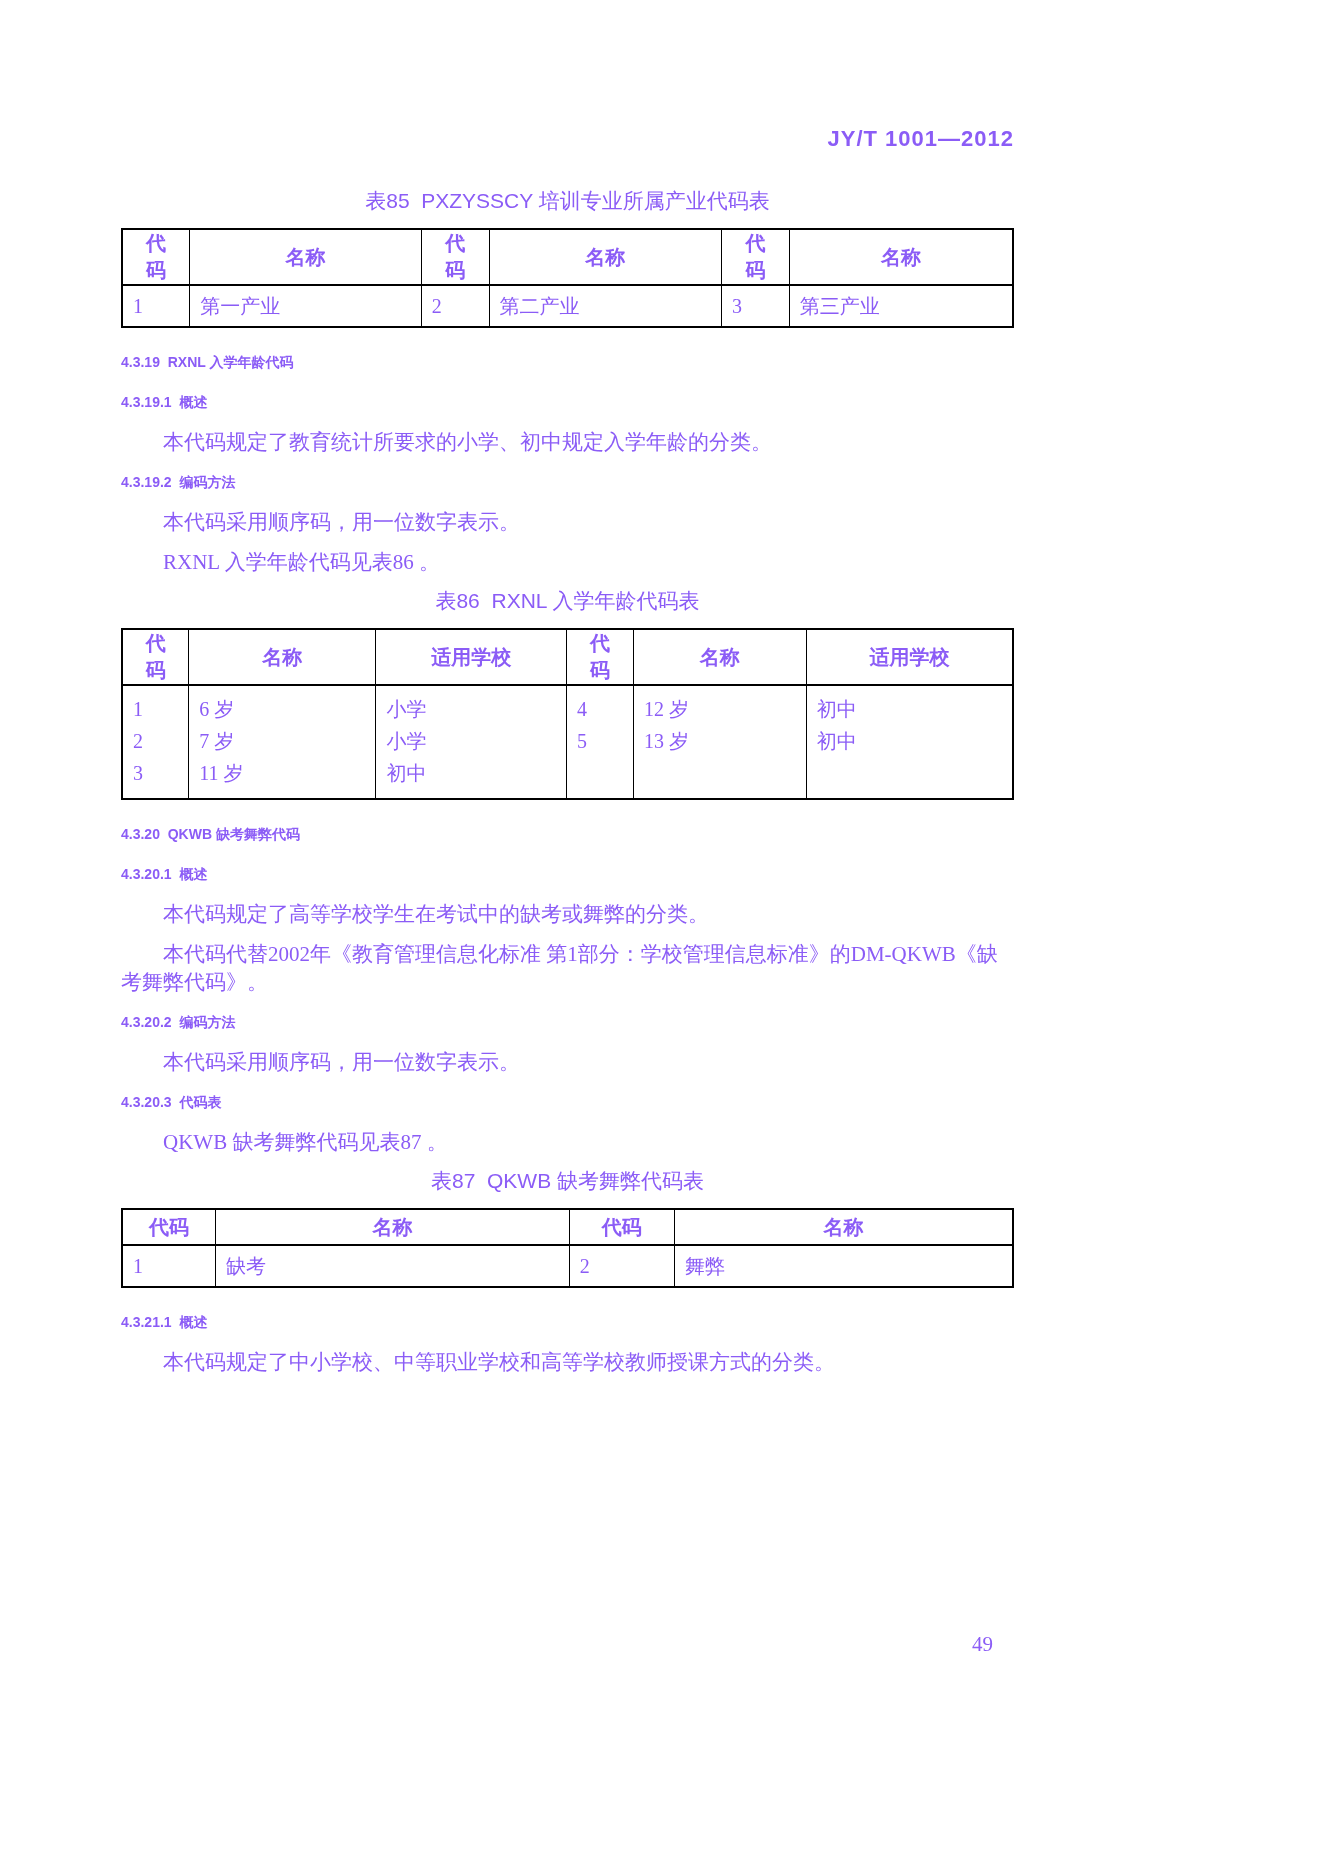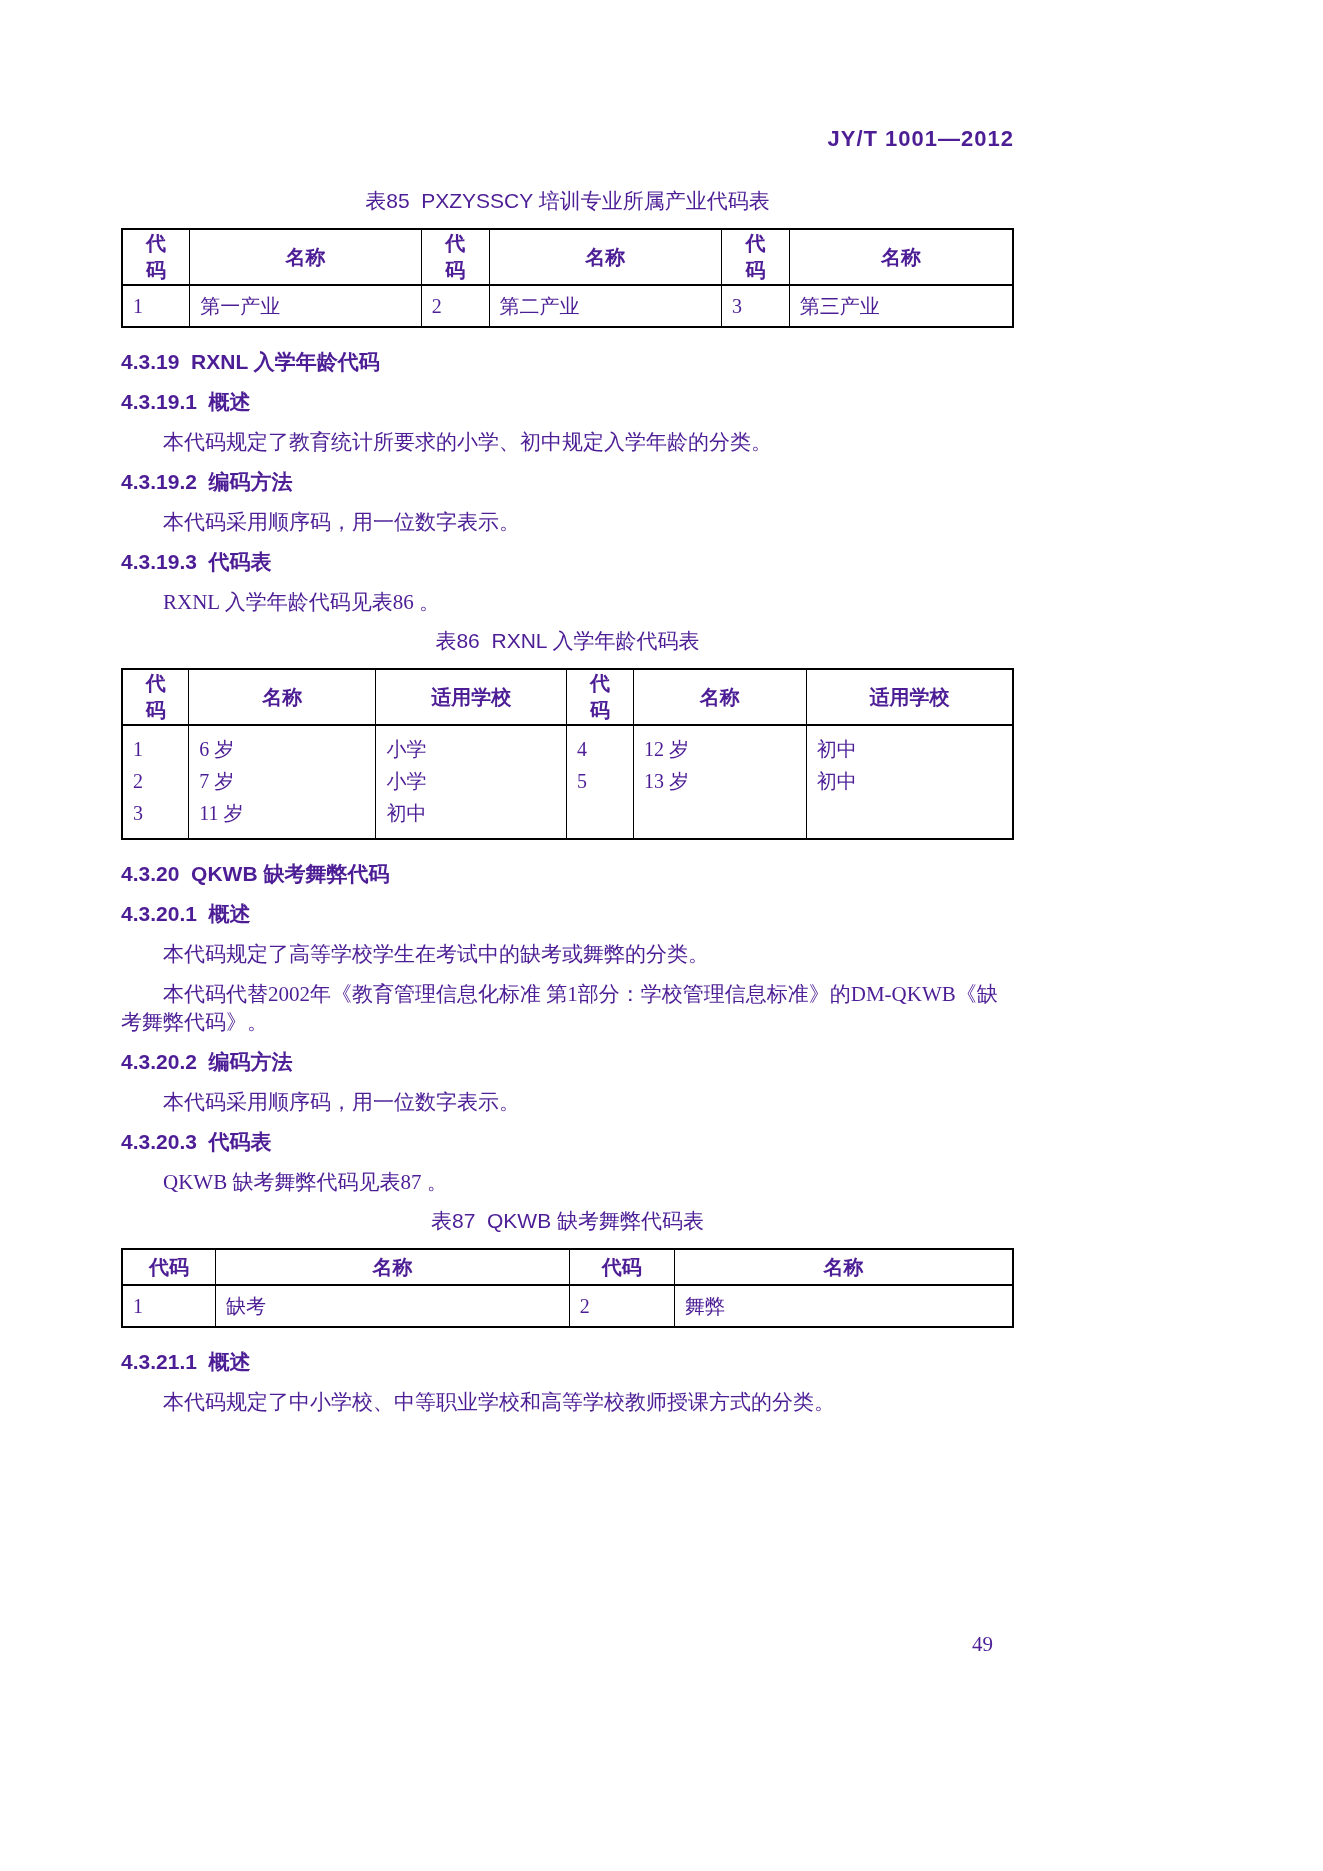--- a/index.html
+++ b/index.html
@@ -1,21 +1,21 @@
 <!DOCTYPE html>
 <html><head>
 <meta charset="utf-8">
 <style>
   html, body { margin: 0; padding: 0; background: #ffffff; }
   .page {
     position: relative;
     width: 1323px;
     height: 1871px;
     background: #ffffff;
-    color: #4c1d95;
+    color: #8b5cf6;
     overflow: hidden;
   }
   .content {
     position: absolute;
     left: 121px;
     top: 126px;
     width: 893px;
   }
   .doc-header {
     font-family: "Liberation Sans", "DejaVu Sans", sans-serif;
@@ -67,21 +67,21 @@
     border-top: none;
     border-bottom: none;
     height: 30px;
     padding: 1px 10px;
   }
   table.t86 tbody tr:first-child td { padding-top: 8px; }
   table.t86 tbody tr:last-child td { padding-bottom: 10px; }
   .hdg {
     font-family: "Liberation Sans", "DejaVu Sans", sans-serif;
     font-weight: bold;
-    font-size: 21px;
+    font-size: 14px;
     line-height: 28px;
     margin: 0 0 12px 0;
     white-space: pre-wrap;
   }
   .body-text {
     font-family: "Liberation Serif", "DejaVu Serif", serif;
     font-size: 21px;
     line-height: 28px;
     text-indent: 2em;
     margin: 0 0 12px 0;
@@ -134,21 +134,20 @@
           <td>第三产业</td>
         </tr>
       </tbody>
     </table>
 
     <div class="hdg">4.3.19  RXNL 入学年龄代码</div>
     <div class="hdg">4.3.19.1  概述</div>
     <div class="body-text">本代码规定了教育统计所要求的小学、初中规定入学年龄的分类。</div>
     <div class="hdg">4.3.19.2  编码方法</div>
     <div class="body-text">本代码采用顺序码，用一位数字表示。</div>
-    <div class="hdg">4.3.19.3  代码表</div>
     <div class="body-text">RXNL 入学年龄代码见表86 。</div>
 
     <div class="table-title">表86  RXNL 入学年龄代码表</div>
     <table class="code-table t86">
       <colgroup>
         <col style="width:7.5%">
           <col style="width:21%">
           <col style="width:21.4%">
         <col style="width:7.5%">
           <col style="width:19.4%">

